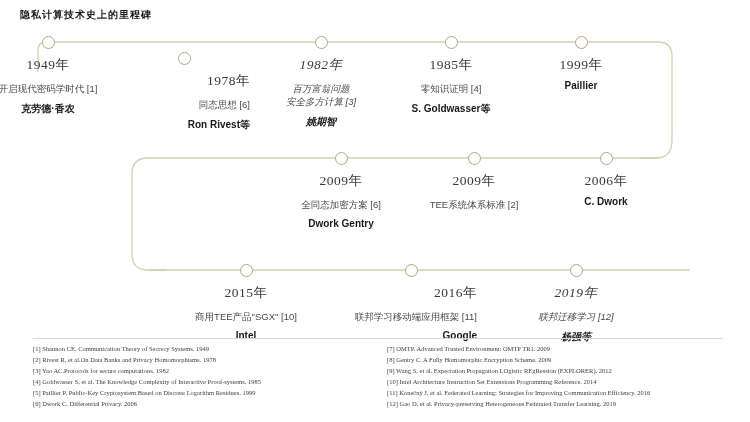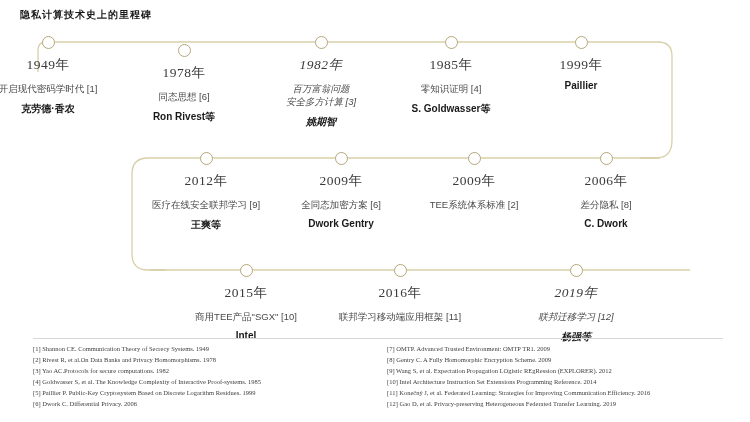--- a/index.html
+++ b/index.html
@@ -109,21 +109,21 @@
 
     <path d="M 150 270 L 690 270" fill="none" stroke="#d9cfa8" stroke-width="1.3"></path>
   </svg>
 
   <div class="node" style="left:-18px; top:36px;">
     <div class="dot"></div>
     <div class="year">1949年</div>
     <div class="desc">开启现代密码学时代 [1]</div>
     <div class="person">克劳德·香农</div>
   </div>
-  <div class="node" style="left:118px; top:44px;">
+  <div class="node" style="left:118px; top:52px;text-align:right;">
     <div class="dot"></div>
     <div class="year">1978年</div>
     <div class="desc">同态思想 [6]</div>
     <div class="person">Ron Rivest等</div>
   </div>
   <div class="node" style="left:255px; top:36px;font-style:italic;">
     <div class="dot"></div>
     <div class="year">1982年</div>
     <div class="desc">百万富翁问题
 安全多方计算 [3]</div>
@@ -134,54 +134,48 @@
     <div class="year">1985年</div>
     <div class="desc">零知识证明 [4]</div>
     <div class="person">S. Goldwasser等</div>
   </div>
   <div class="node" style="left:515px; top:36px;">
     <div class="dot"></div>
     <div class="year">1999年</div>
     <div class="person">Paillier</div>
   </div>
 
-  <div class="node" style="left:140px; top:152px;">
-    <div class="dot"></div>
-    <div class="year">2012年</div>
-    <div class="desc">医疗在线安全联邦学习 [9]</div>
-    <div class="person">王爽等</div>
-  </div>
   <div class="node" style="left:275px; top:152px;">
     <div class="dot"></div>
     <div class="year">2009年</div>
     <div class="desc">全同态加密方案 [6]</div>
     <div class="person">Dwork Gentry</div>
   </div>
   <div class="node" style="left:408px; top:152px;">
     <div class="dot"></div>
     <div class="year">2009年</div>
     <div class="desc">TEE系统体系标准 [2]</div>
   </div>
   <div class="node" style="left:540px; top:152px;">
     <div class="dot"></div>
     <div class="year">2006年</div>
-    <div class="desc">差分隐私 [8]</div>
     <div class="person">C. Dwork</div>
   </div>
 
   <div class="node" style="left:180px; top:264px;">
     <div class="dot"></div>
     <div class="year">2015年</div>
     <div class="desc">商用TEE产品"SGX" [10]</div>
     <div class="person">Intel</div>
   </div>
-  <div class="node" style="left:334px; top:264px;">
+  <div class="node" style="left:345px; top:264px;text-align:right;">
     <div class="dot"></div>
     <div class="year">2016年</div>
     <div class="desc">联邦学习移动端应用框架 [11]</div>
+    <div class="person">Google</div>
   </div>
   <div class="node" style="left:510px; top:264px;font-style:italic;">
     <div class="dot"></div>
     <div class="year">2019年</div>
     <div class="desc">联邦迁移学习 [12]</div>
     <div class="person">杨强等</div>
   </div>
 
   <div class="refs">
     <div class="col">

